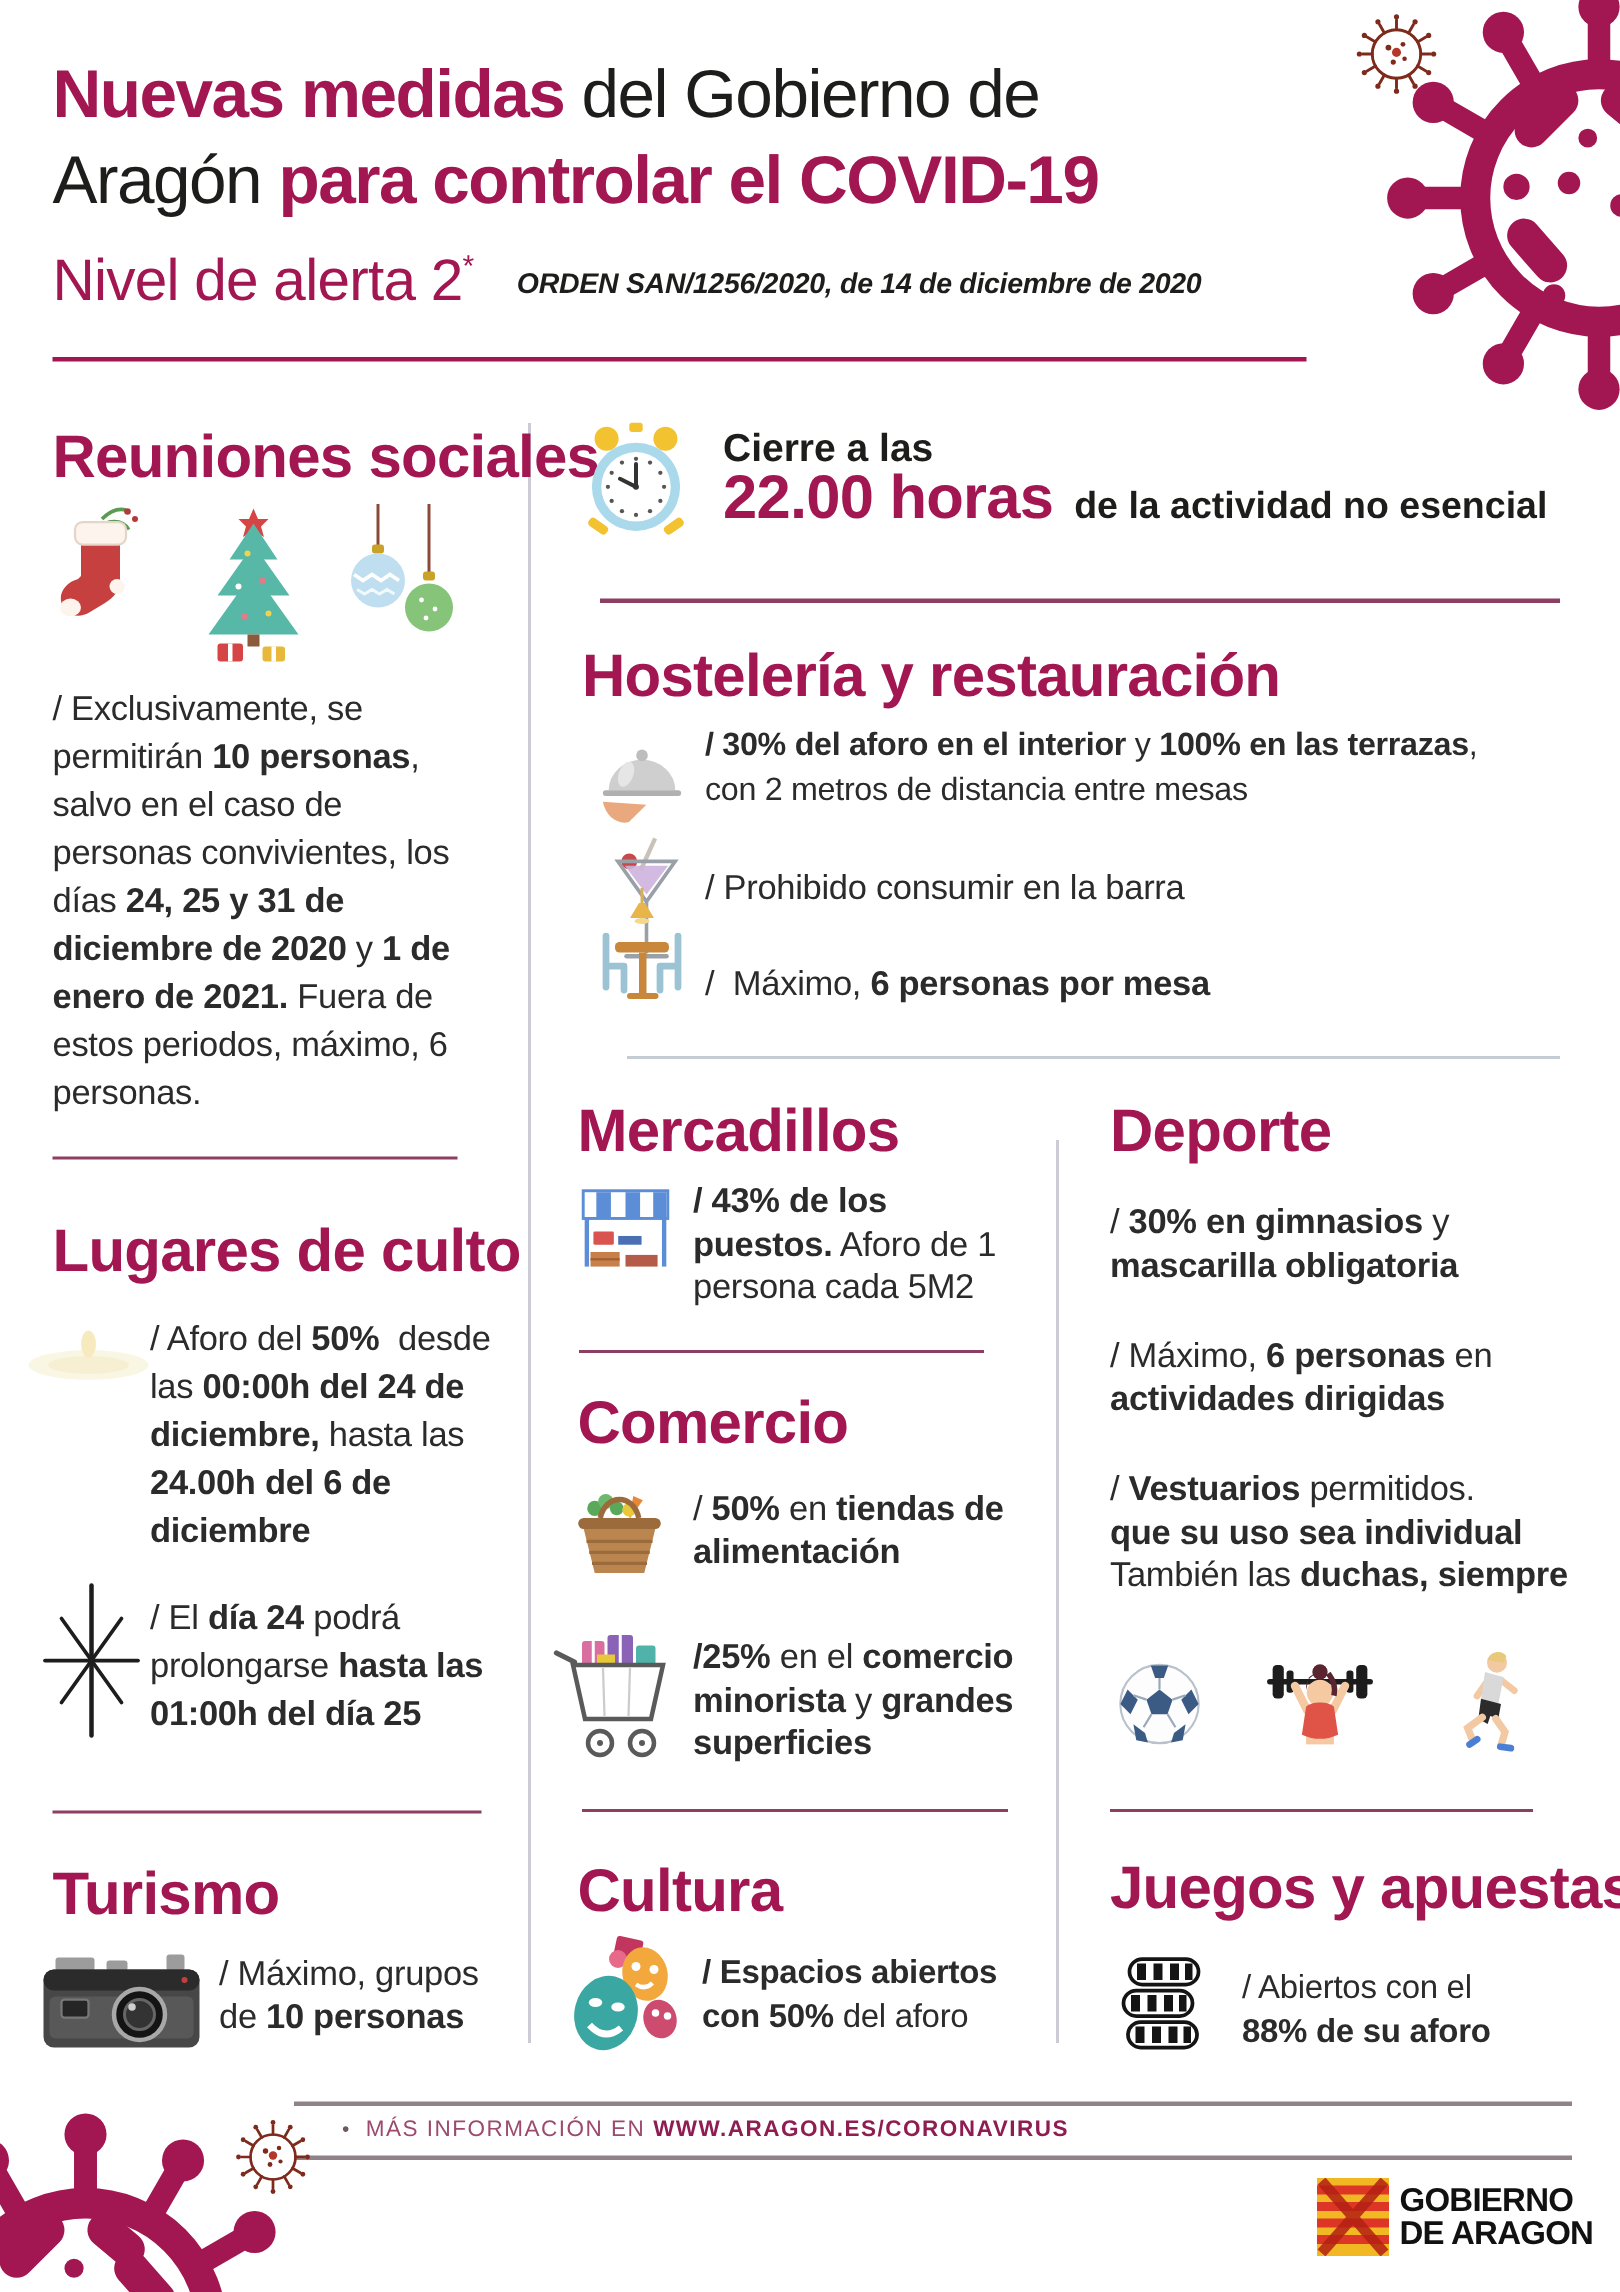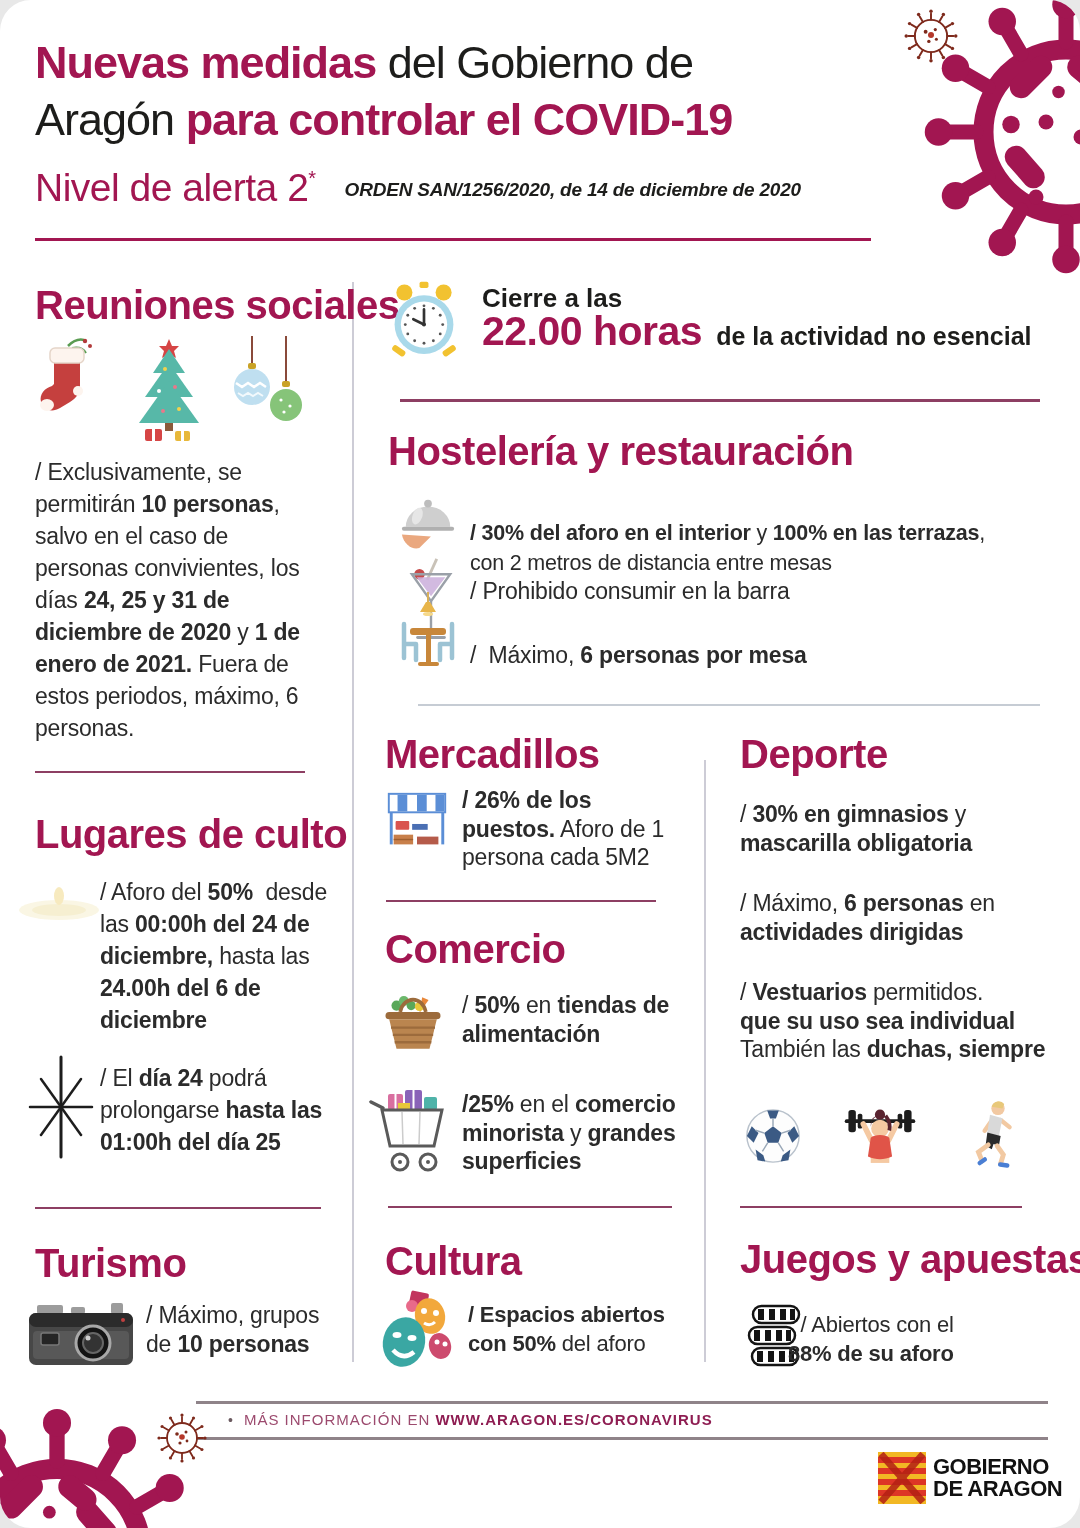--- a/index.html
+++ b/index.html
@@ -1,20 +1,19 @@
 <!DOCTYPE html>
 <html lang="es"><head>
 <meta charset="utf-8">
 <style>
   html,body{margin:0;padding:0;background:#e8e8e8;}
   .poster{
     position:relative;width:1080px;height:1528px;margin:0 auto;
     background:#ffffff;overflow:hidden;
     font-family:"Liberation Sans","DejaVu Sans",sans-serif;
-    border-radius:31px;
     --accent:#A21651;--ink:#1d1d1b;--body:#2b2b2b;--divider:#8d3f63;
   }
   .abs{position:absolute;}
   
   #title{left:35px;top:34px;font-size:45px;line-height:57px;font-weight:400;color:var(--ink);letter-spacing:-1px;}
   #title b{font-weight:800;}
   .accent{color:var(--accent);}
   #alert{left:35px;top:166px;white-space:nowrap;}
   #alert-level{font-size:39px;font-weight:300;color:var(--accent);letter-spacing:-0.5px;}
   #alert-sup{font-size:20px;color:var(--accent);vertical-align:16px;}
@@ -50,21 +49,21 @@
   #icon-candle{left:16px;top:872px;width:86px;height:64px;}
   #lugares-i1{left:100px;top:876px;}
   #icon-star{left:26px;top:1054px;width:70px;height:106px;}
   #lugares-i2{left:100px;top:1062px;}
   #div-left-2{left:35px;top:1207px;width:286px;}
   #turismo-h{left:35px;top:1241px;}
   #icon-camera{left:26px;top:1297px;width:110px;height:72px;}
   #turismo-body{left:146px;top:1301px;}
   #hosteleria-h{left:388px;top:429px;}
   #icon-cloche{left:398px;top:492px;width:60px;height:58px;}
-  #hosteleria-i1{left:470px;top:518px;}
+  #hosteleria-i1{left:470px;top:481px;}
   #icon-cocktail{left:408px;top:554px;width:46px;height:98px;}
   #hosteleria-i2{left:470px;top:577px;}
   #icon-table{left:392px;top:590px;width:72px;height:100px;}
   #hosteleria-i3{left:470px;top:641px;}
   #mercadillos-h{left:385px;top:732px;}
   #icon-market{left:382px;top:788px;width:70px;height:70px;}
   #mercadillos-body{left:462px;top:786px;}
   #div-mercadillos{left:386px;top:900px;width:270px;}
   #comercio-h{left:385px;top:927px;}
   #icon-basket{left:380px;top:990px;width:66px;height:66px;}
@@ -76,21 +75,21 @@
   #deporte-i2{left:740px;top:889px;}
   #deporte-i3{left:740px;top:978px;}
   #deporte-icons{left:744px;top:1090px;width:278px;height:92px;display:flex;justify-content:space-between;align-items:center;}
   #div-cultura{left:388px;top:1206px;width:284px;}
   #div-juegos{left:740px;top:1206px;width:282px;}
   #cultura-h{left:385px;top:1239px;}
   #icon-masks{left:374px;top:1290px;width:90px;height:84px;}
   #cultura-body{left:468px;top:1300px;}
   #juegos-h{left:740px;top:1237px;}
   #icon-chips{left:744px;top:1300px;width:60px;height:78px;}
-  #juegos-body{left:788px;top:1310px;text-align:right;}
+  #juegos-body{left:828px;top:1310px;}
   
   #footer-line1{left:196px;top:1401px;width:852px;height:3px;background:#8f8389;}
   #footer-line2{left:196px;top:1437px;width:852px;height:3px;background:#8f8389;}
   #footer-info{left:228px;top:1411px;font-size:15px;letter-spacing:1px;color:#9c4a6e;white-space:nowrap;}
   #footer-info b{font-weight:800;color:#8e1d52;}
   #footer-bullet{margin-right:10px;font-size:14px;color:#6b5a60;}
   #logo{left:878px;top:1452px;display:flex;align-items:center;gap:7px;}
   #logo-flag{width:48px;height:52px;}
   #logo-text{font-size:22px;line-height:22px;font-weight:800;color:#111;letter-spacing:-0.5px;white-space:nowrap;}
   
@@ -380,21 +379,21 @@
         <rect x="55" y="7" width="9" height="17" fill="#5b8ed6"></rect>
       </g>
       <rect x="14" y="34" width="14" height="9" rx="1" fill="#d9534f"></rect>
       <rect x="31" y="37" width="16" height="6" fill="#4a6fb3"></rect>
       <rect x="12" y="48" width="20" height="10" fill="#c87f4a"></rect>
         <line x1="12" y1="53" x2="32" y2="53" stroke="#a05f2f" stroke-width="1.5"></line>
       <rect x="36" y="50" width="22" height="8" fill="#b55b4a"></rect>
     </svg>
   </div>
   <div class="body" id="mercadillos-body">
-      <div class="line"><b>/ </b><b>26% de los</b></div>
+      <div class="line"><b>/ </b><b>43% de los</b></div>
       <div class="line"><b>puestos.</b><span> Aforo de 1</span></div>
       <div class="line"><span>persona cada 5M2</span></div>
     </div>
   <div class="hdiv" id="div-mercadillos"></div>
 
   <div class="h2" id="comercio-h">Comercio</div>
   <div class="abs icon" id="icon-basket">
     <svg viewBox="0 0 72 72">
       <circle cx="18" cy="17" r="5.5" fill="#5aa85a"></circle>
         <circle cx="26" cy="12" r="5.5" fill="#6cb86c"></circle>

